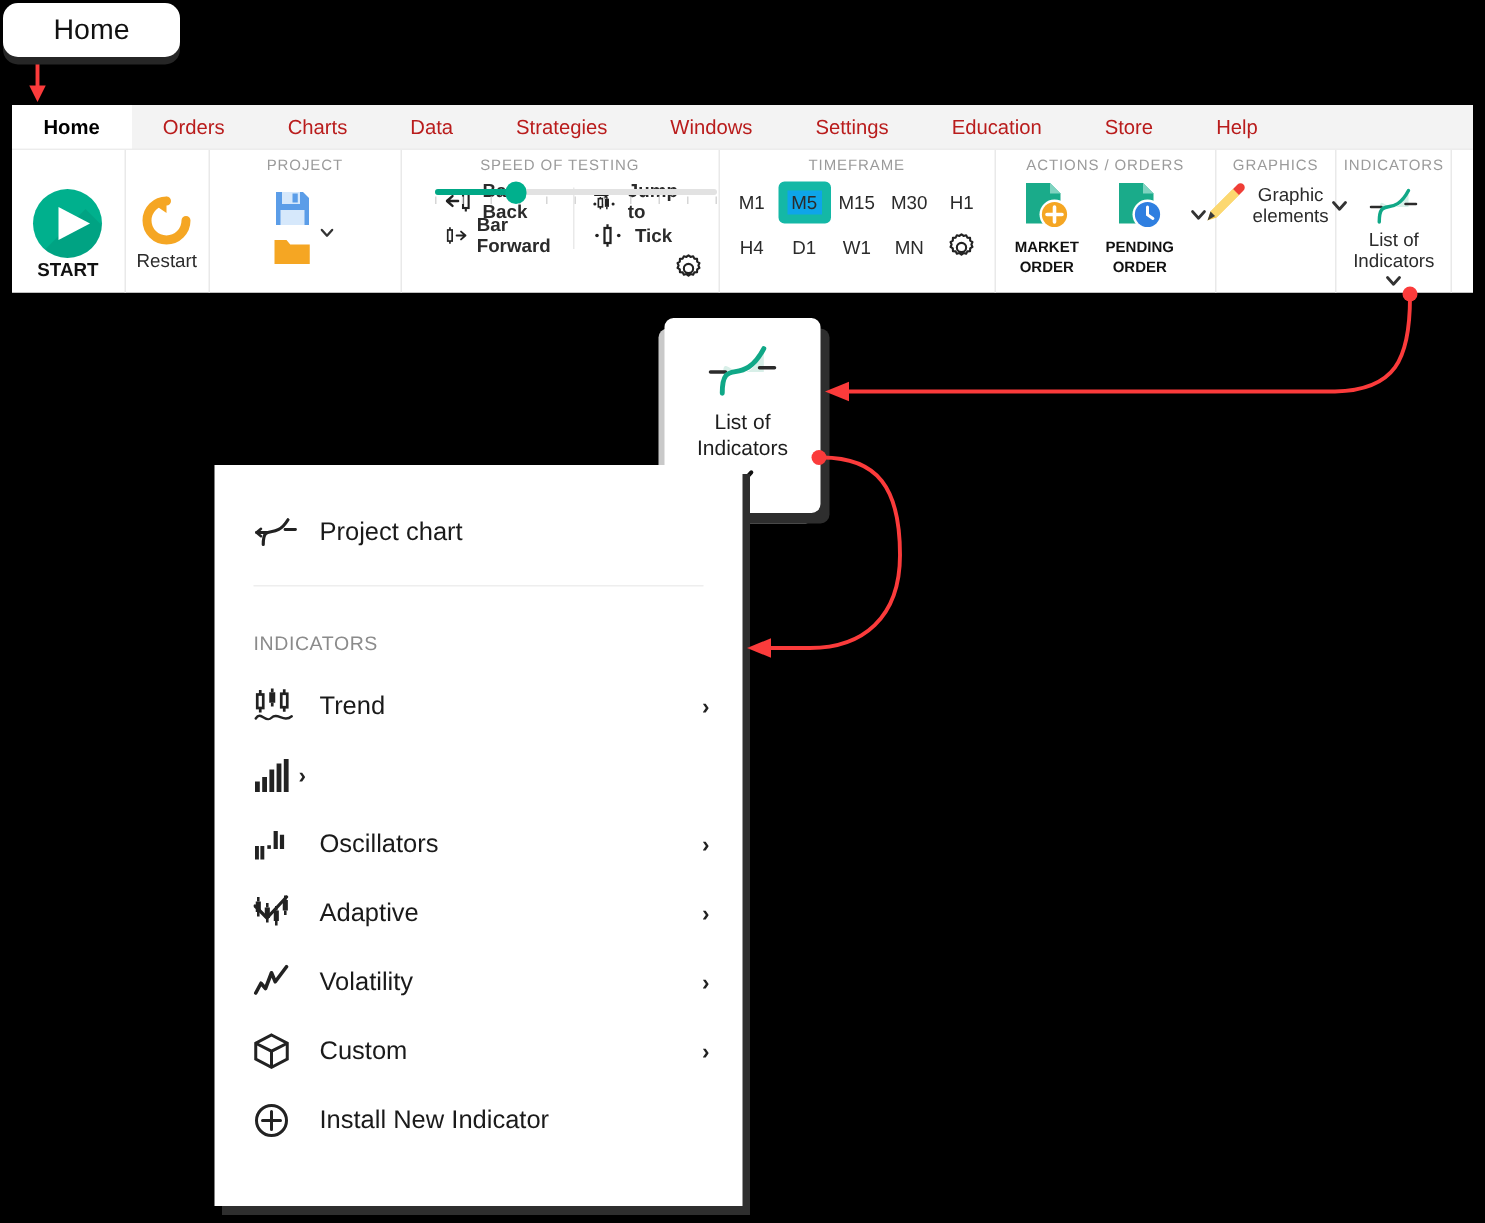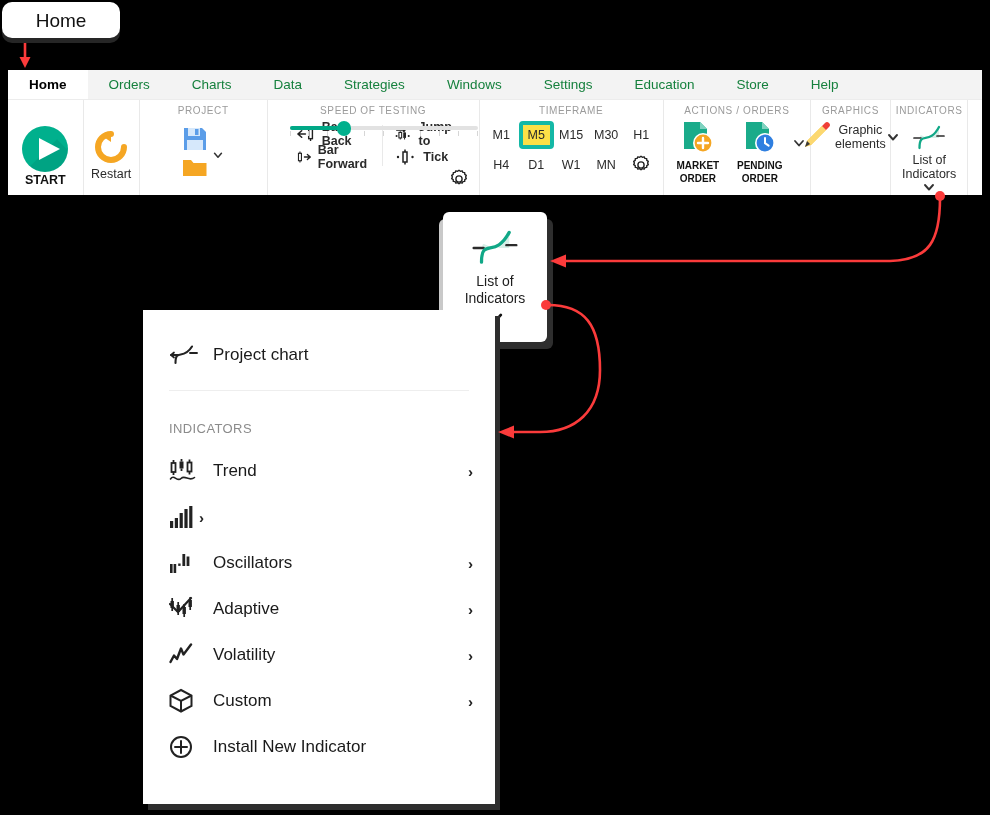--- a/index.html
+++ b/index.html
@@ -36,21 +36,21 @@
   }
   
   #tabs {
     height:30px; background:#f3f3f3;
     display:flex; align-items:stretch;
     border-bottom:1px solid #ececec;
   }
   .tab {
     padding:0 21px;
     display:flex; align-items:center; justify-content:center;
-    font-size:13.5px; color:#15803d;
+    font-size:13.5px; color:#b91c1c;
     white-space:nowrap;
     cursor:default;
   }
   .tab.active {
     background:#ffffff; font-weight:bold; color:#000;
   }
 
   
   #ribbon-body {
     height:95px; display:flex; align-items:stretch;
@@ -133,21 +133,21 @@
 
   
   #grp-tf { width:190px; }
   #grp-tf .group-body{ flex-direction:column; align-items:center; padding-top:3px; gap:2px;}
   .tf-row{ display:flex; align-items:center; gap:0px;}
   .tf-btn{
     width:35px; height:28px; border-radius:4px;
     display:flex; align-items:center; justify-content:center;
     font-size:12.5px; color:#2b2b2b;
   }
-  .tf-btn.sel{ background:#fde047; border:4px solid #14b8a6; }
+  .tf-btn.sel{ background:#0ea5e9; border:6px solid #14b8a6; }
 
   
   #grp-actions { width:152px; }
   #grp-actions .group-body{ justify-content:center; align-items:flex-start; gap:2px; padding-top:2px;}
   .order-btn{ display:flex;flex-direction:column;align-items:center;width:60px;}
   .order-label{font-size:10px;font-weight:bold;color:#111;text-align:center;line-height:13px;margin-top:1px;}
 
   
   #grp-graphics { width:80px; }
   #grp-graphics .group-body{ flex-direction:column; align-items:center; padding-top:3px;}

